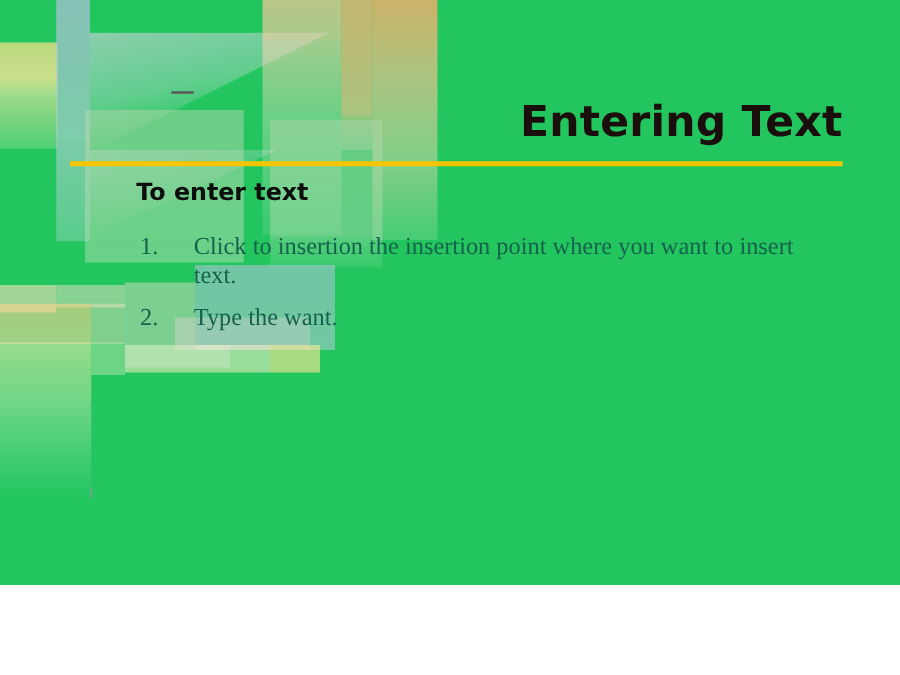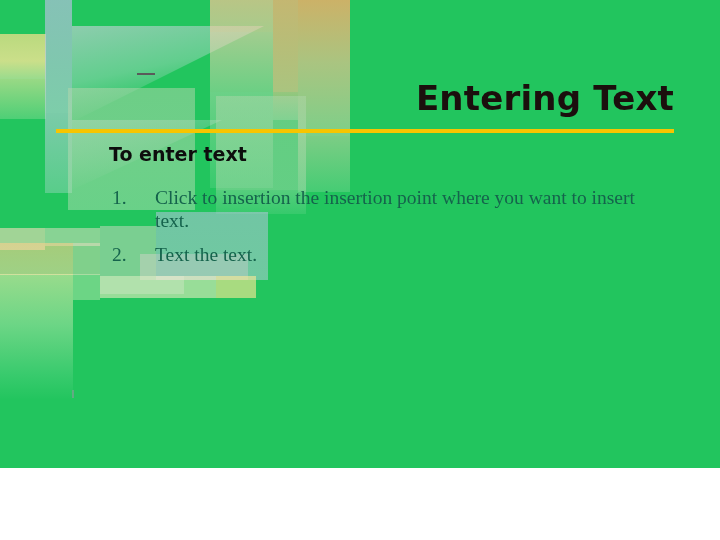--- a/index.html
+++ b/index.html
@@ -333,19 +333,19 @@
 
   <div id="subhead">To enter text</div>
 
   <div id="steps">
     <div class="step">
       <span class="step-num">1.</span>
       <span class="step-text">Click to insertion the insertion point where you want to insert text.</span>
     </div>
     <div class="step">
       <span class="step-num">2.</span>
-      <span class="step-text">Text the text.</span>
+      <span class="step-text">Type the want.</span>
     </div>
   </div>
 
   <div id="pagenum">4</div>
 
 </div>
 
 </body></html>

